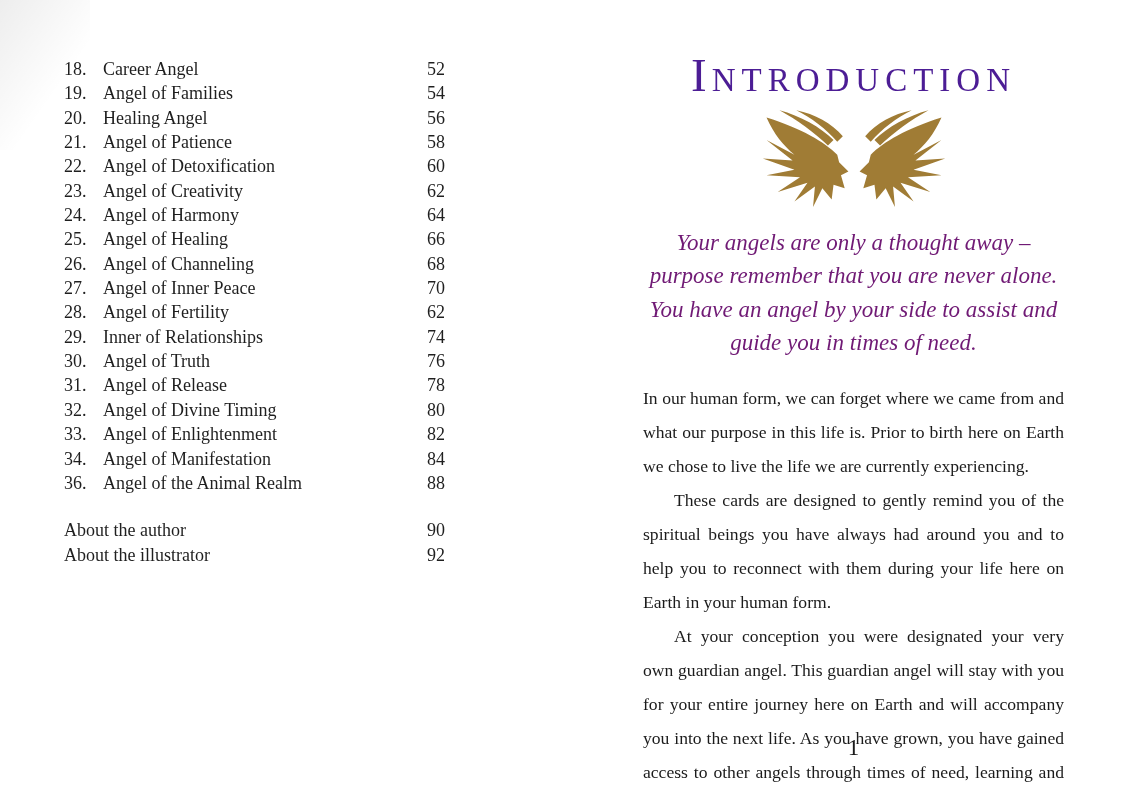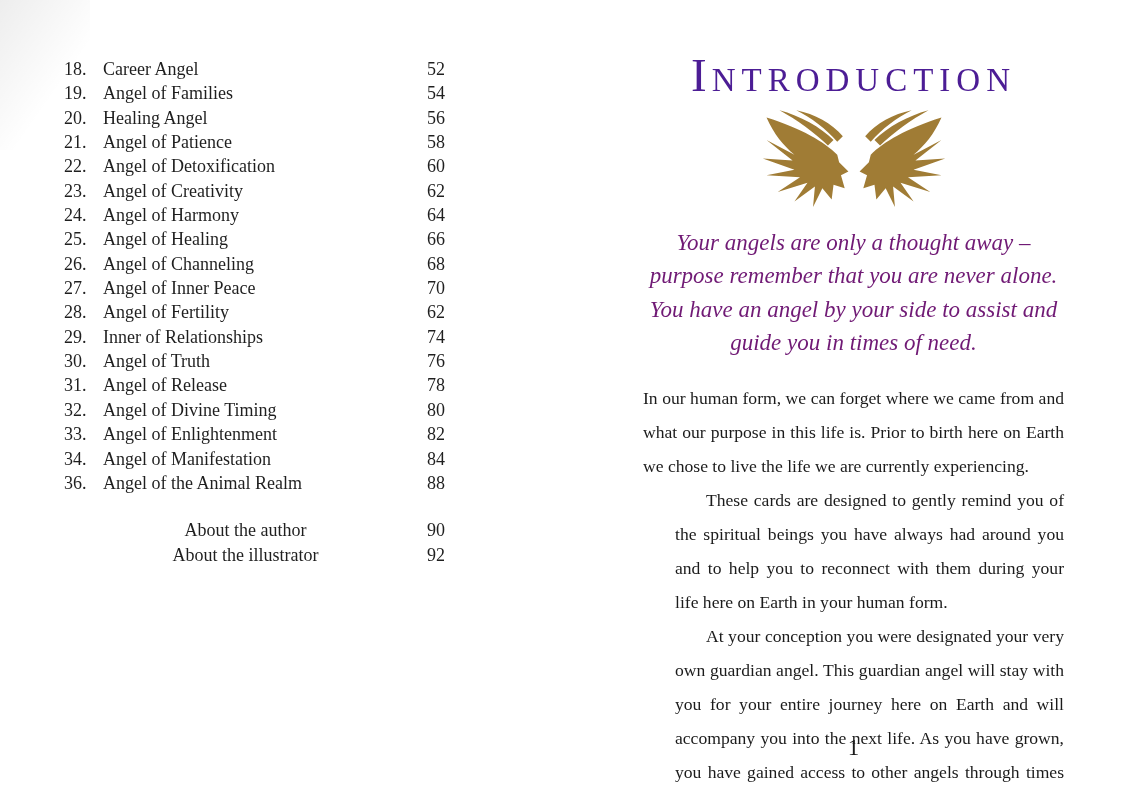--- a/index.html
+++ b/index.html
@@ -25,21 +25,21 @@
   .toc-row{
     display:flex;align-items:baseline;
     height:24.35px;
     font-size:18px;line-height:24.35px;
     color:#1f1f1f;
   }
   .toc-num{width:39px;flex:0 0 39px;}
   .toc-title{flex:1 1 auto;}
   .toc-page{flex:0 0 40px;text-align:left;}
   .back-matter{margin-top:23px;}
-  .back-matter .toc-title{padding-left:0;text-align:center;}
+  .back-matter .toc-title{padding-left:0;}
 
   
   .rightcol{
     position:absolute;left:643px;top:48px;width:421px;
     text-align:center;
   }
   .chapter-title{
     font-size:33px;
     letter-spacing:6px;
     color:#4c1d95;
@@ -62,21 +62,21 @@
     color:#701a75;
   }
   .bodytext{
     margin-top:21px;
     text-align:justify;
     font-size:17.6px;
     line-height:34px;
     color:#1b1b1b;
   }
   .bodytext p{margin:0;}
-  .bodytext p.indent{text-indent:31px;margin-left:32px;}
+  .bodytext p.indent{text-indent:31px;}
   .folio{
     position:absolute;left:643px;top:735px;width:421px;
     text-align:center;
     font-size:23px;color:#1b1b1b;
   }
 </style>
 </head>
 <body>
 
 <div class="sheet">

